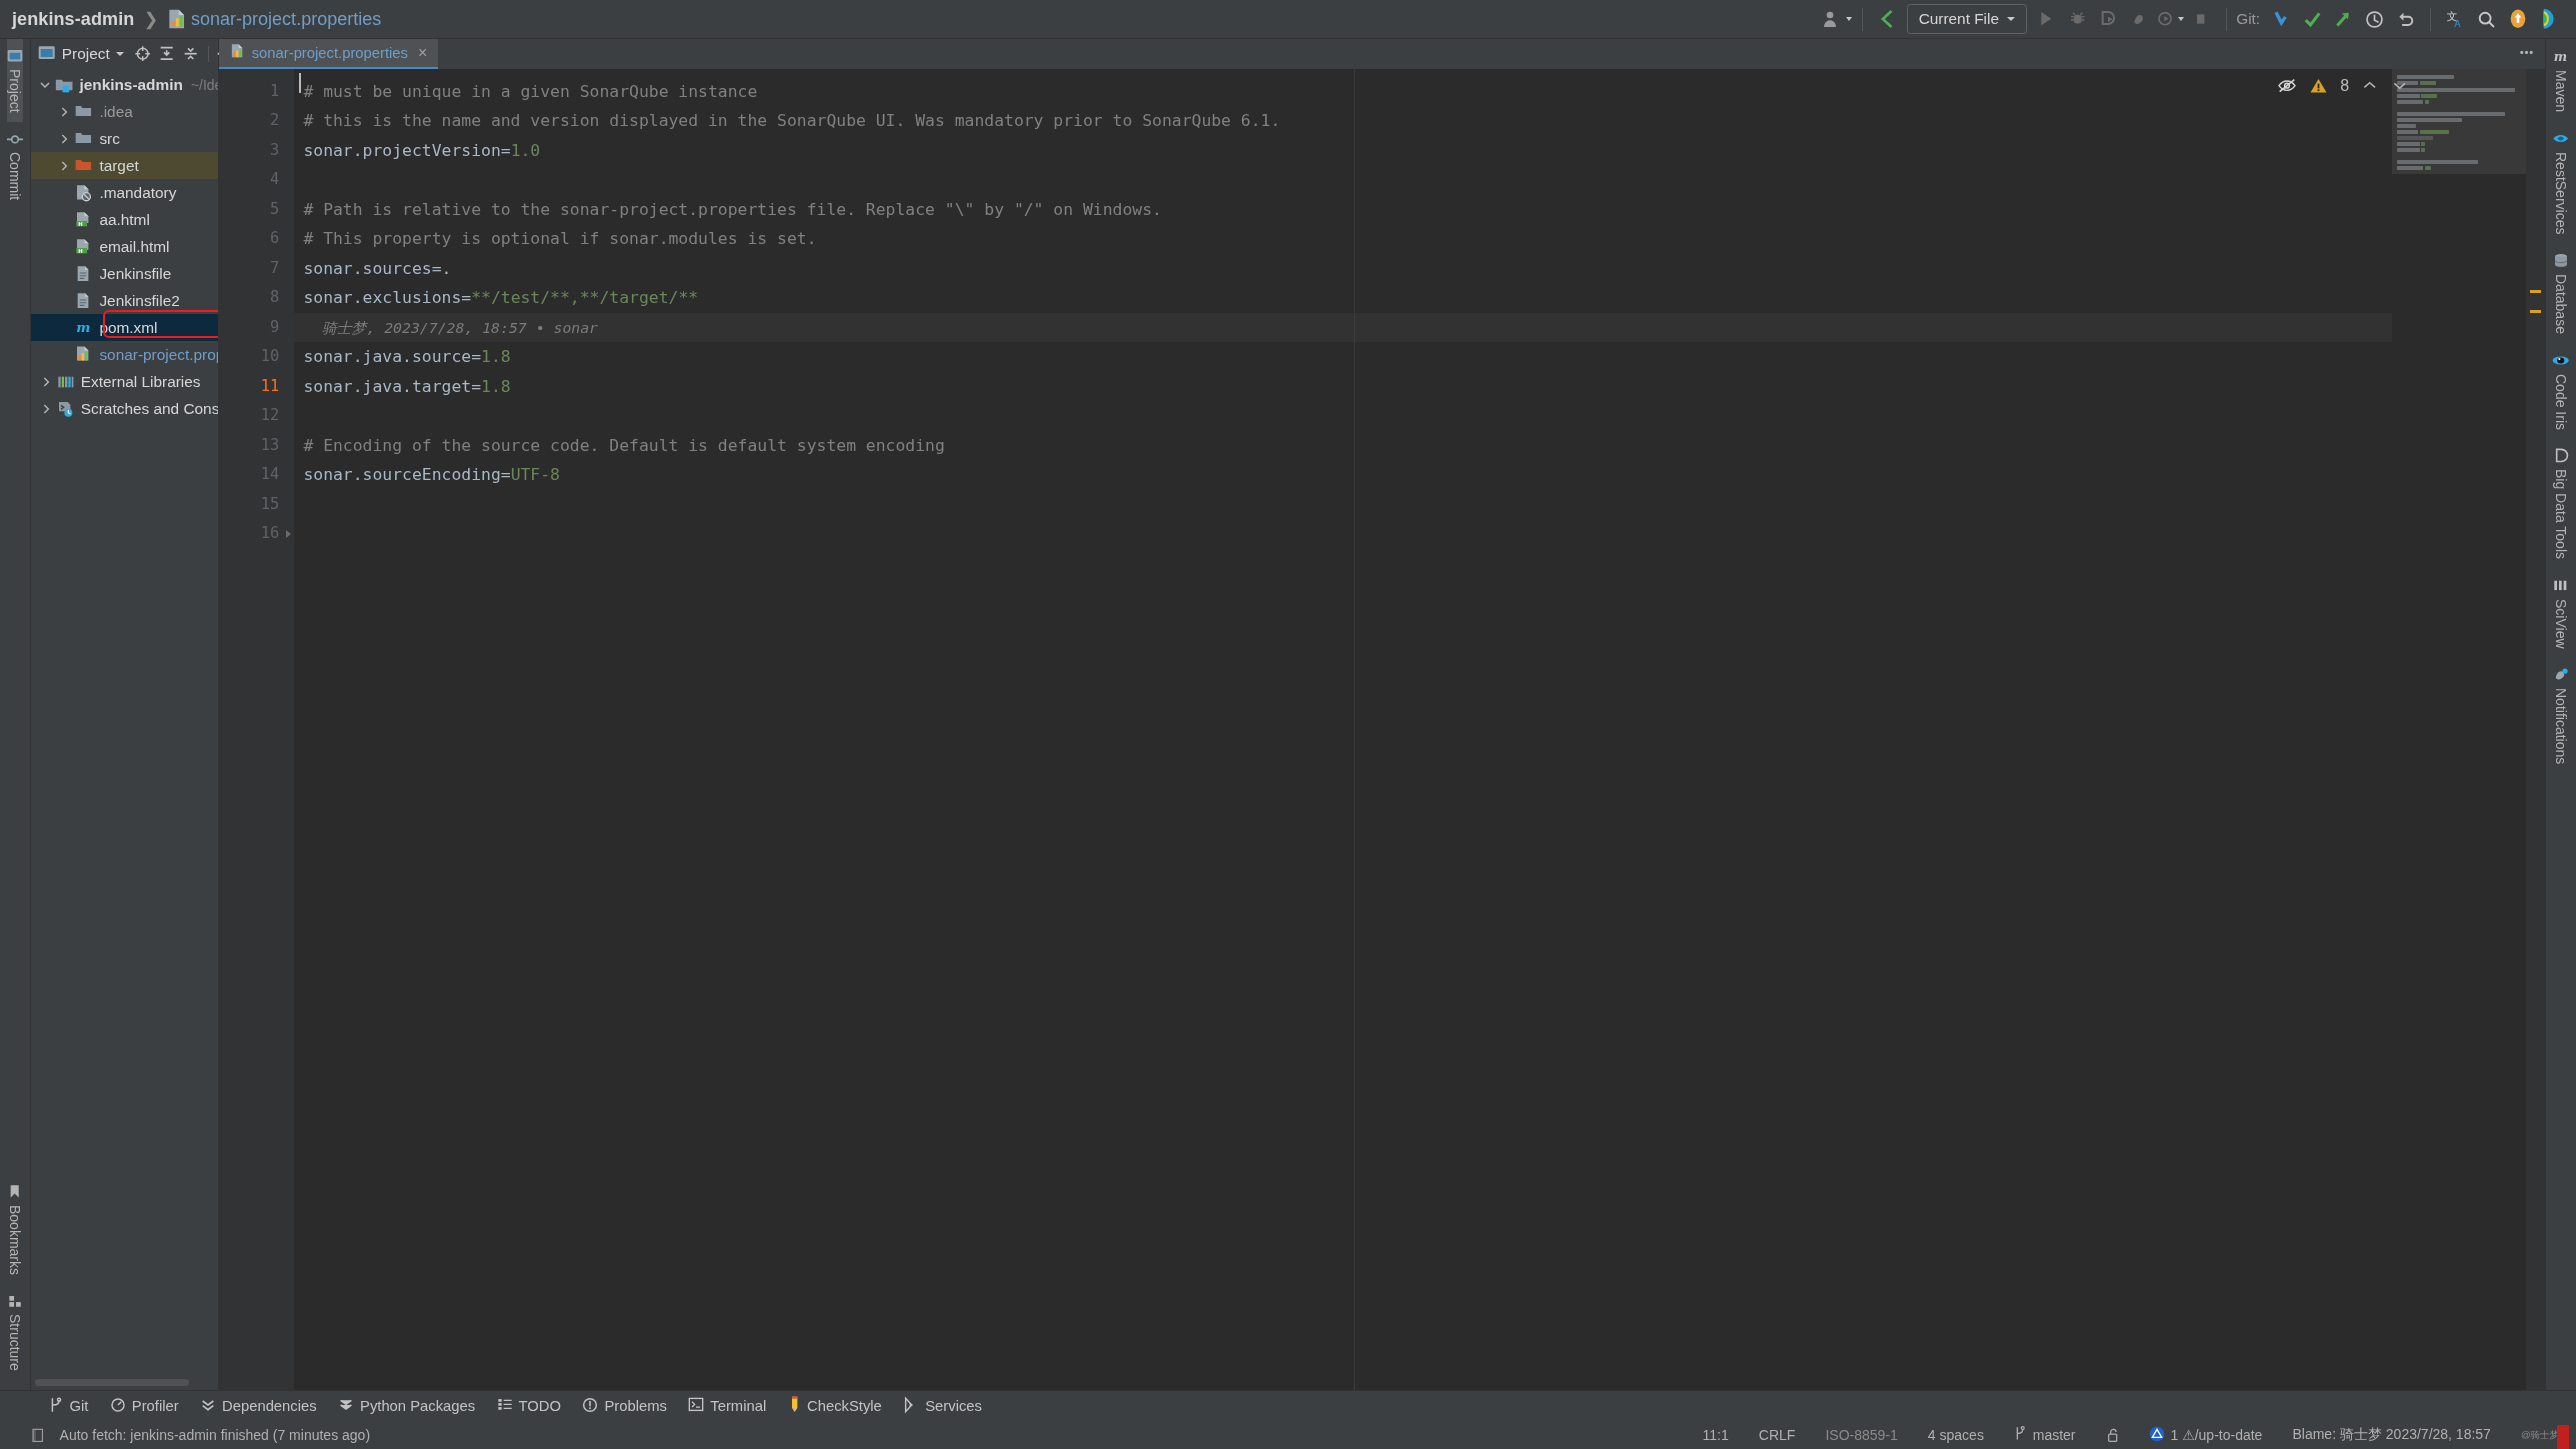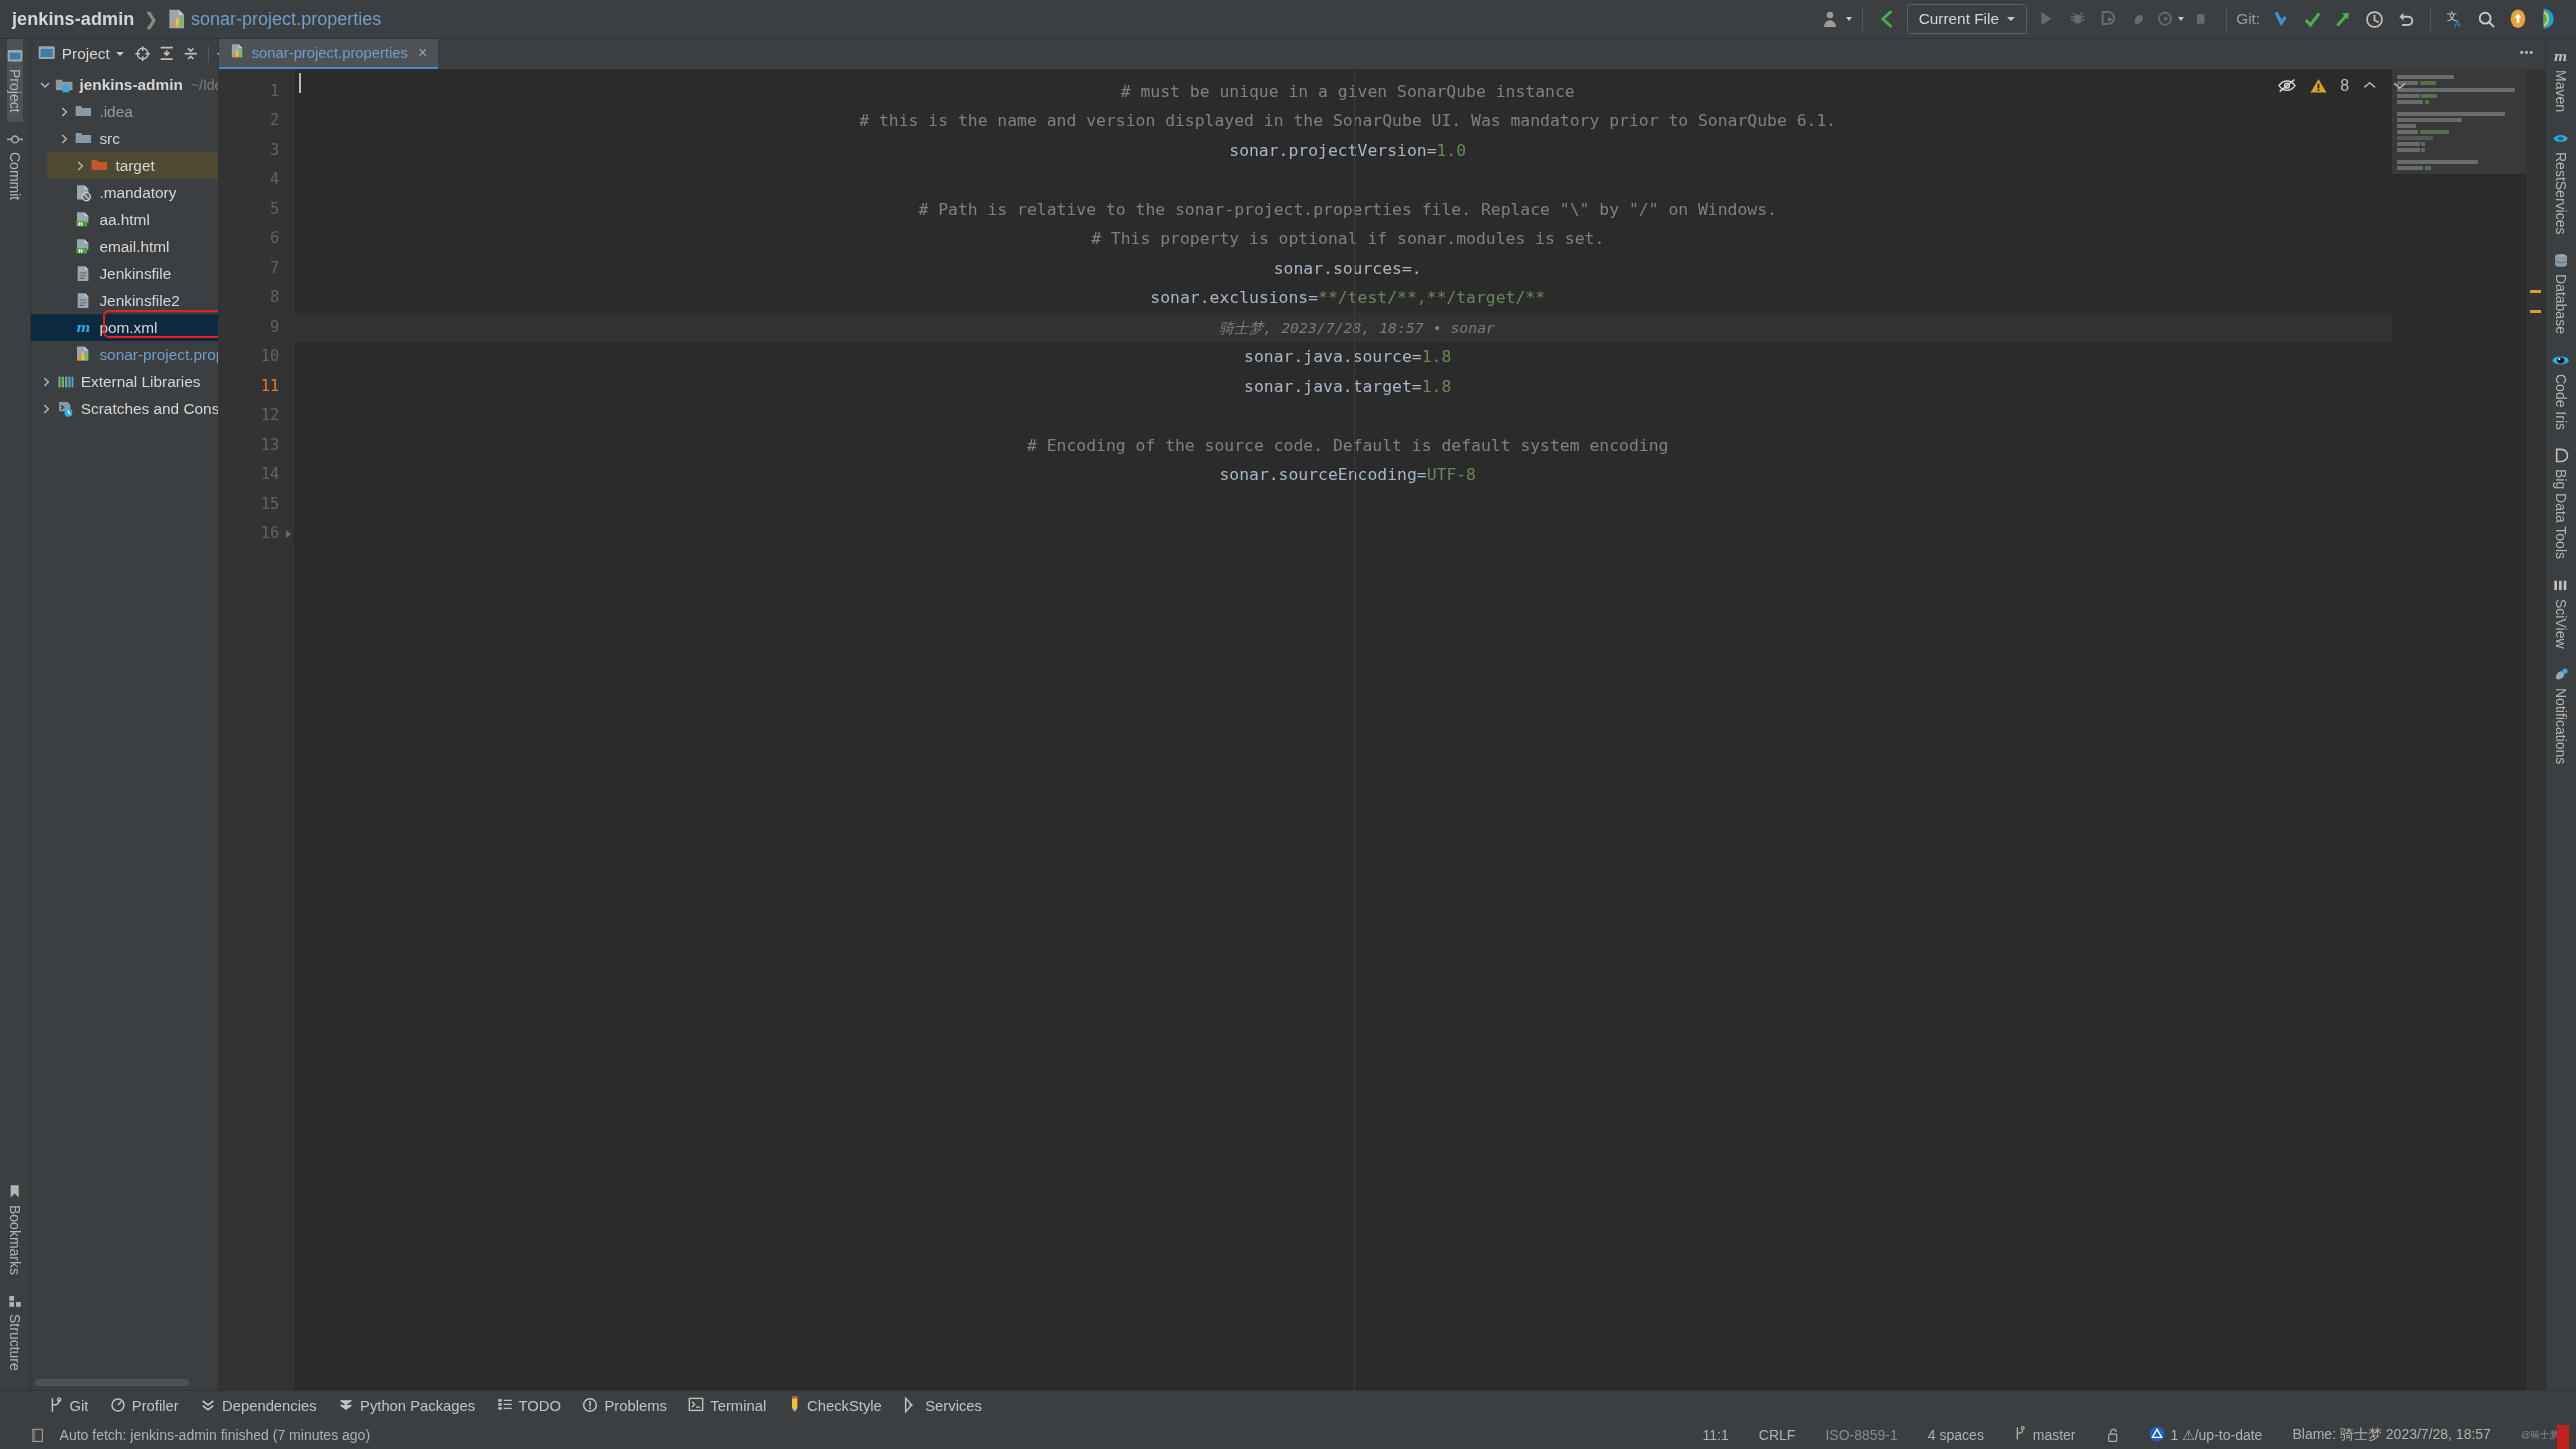--- a/index.html
+++ b/index.html
@@ -58,21 +58,21 @@
   
   .projpanel { width: 188px; flex: 0 0 188px; background: #3c3f41; display: flex; flex-direction: column;
                border-right: 0.7px solid #323232; }
   .projhdr { height: 29.5px; display: flex; align-items: center; padding: 0 6.7px; gap: 6.7px; }
   .projhdr .t { color: #d6d6d6; font-size: 15.4px; }
   .projhdr .tools { margin-left: auto; display: flex; align-items: center; gap: 1.3px; }
   .ptool { width: 23px; height: 23px; display:flex; align-items:center; justify-content:center; }
   .tree { flex: 1 1 auto; padding-top: 2.7px; position: relative; overflow: hidden; }
   .trow { height: 27px; display: flex; align-items: center; font-size: 15.4px; color: #d6d6d6;
           padding-left: 4px; white-space: nowrap; position: relative; }
-  .trow.sel-target { background: #4e4a32; margin-left: 16px; }
+  .trow.sel-target { background: #4e4a32; }
   .trow.sel-blue { background: #0d293e; }
   .arrow { width: 19px; display:flex; justify-content:center; flex:0 0 19px; }
   .arrow svg { display:block; }
   .tico { width: 20px; flex: 0 0 20px; margin-right: 5.4px; display:flex; align-items:center; justify-content:center; }
   .tlabel.bold { font-weight: bold; }
   .tlabel.dim { color: #9a9a9a; }
   .tlabel.blue { color: #6f9ec9; }
   .tpath { color: #7d7d7d; font-size: 14px; margin-left: 8px; }
   .annot-box {
     position: absolute; border: 2.7px solid #f01c1c; border-radius: 6px;
@@ -99,21 +99,21 @@
   .gutter .gl { height: 29.5px; line-height: 29.5px; padding-right: 14.8px; }
   .gutter .gl.cur { color: #f97316; }
   .gutter .gl.fold { position: relative; }
   .foldmark { position:absolute; right: 2.7px; top: 10.7px; width:0;height:0;
     border-top: 4px solid transparent; border-bottom: 4px solid transparent; border-left: 5.4px solid #6a6a6a; }
 
   .code {
     flex: 1 1 auto; position: relative; padding-top: 8px; min-width: 0;
     font-family: "DejaVu Sans Mono", monospace; font-size: 16.4px; overflow: hidden;
   }
-  .cl { height: 29.5px; line-height: 29.5px; padding-left: 9.4px; white-space: pre; color: #a9b7c6; text-align: center; }
+  .cl { height: 29.5px; line-height: 29.5px; padding-left: 9.4px; white-space: pre; color: #a9b7c6; }
   .cl.active { background: #323232; }
   .cm { color: #808080; }
   .key { color: #a9b7c6; }
   .val { color: #6a8759; }
   .blame { color: #7b7b7b; font-style: italic; font-size: 14.8px; }
   .caretline { position: absolute; left: 5.4px; width: 2px; background: #bbbbbb; }
   .rmargin { position: absolute; top: 0; bottom: 0; width: 0.7px; background: #3b3b3b; }
 
   .minimapcol { width: 134px; flex: 0 0 134px; background: #2b2b2b; position: relative; }
   .mmline { position:absolute; height:4px; border-radius:0.7px; }

